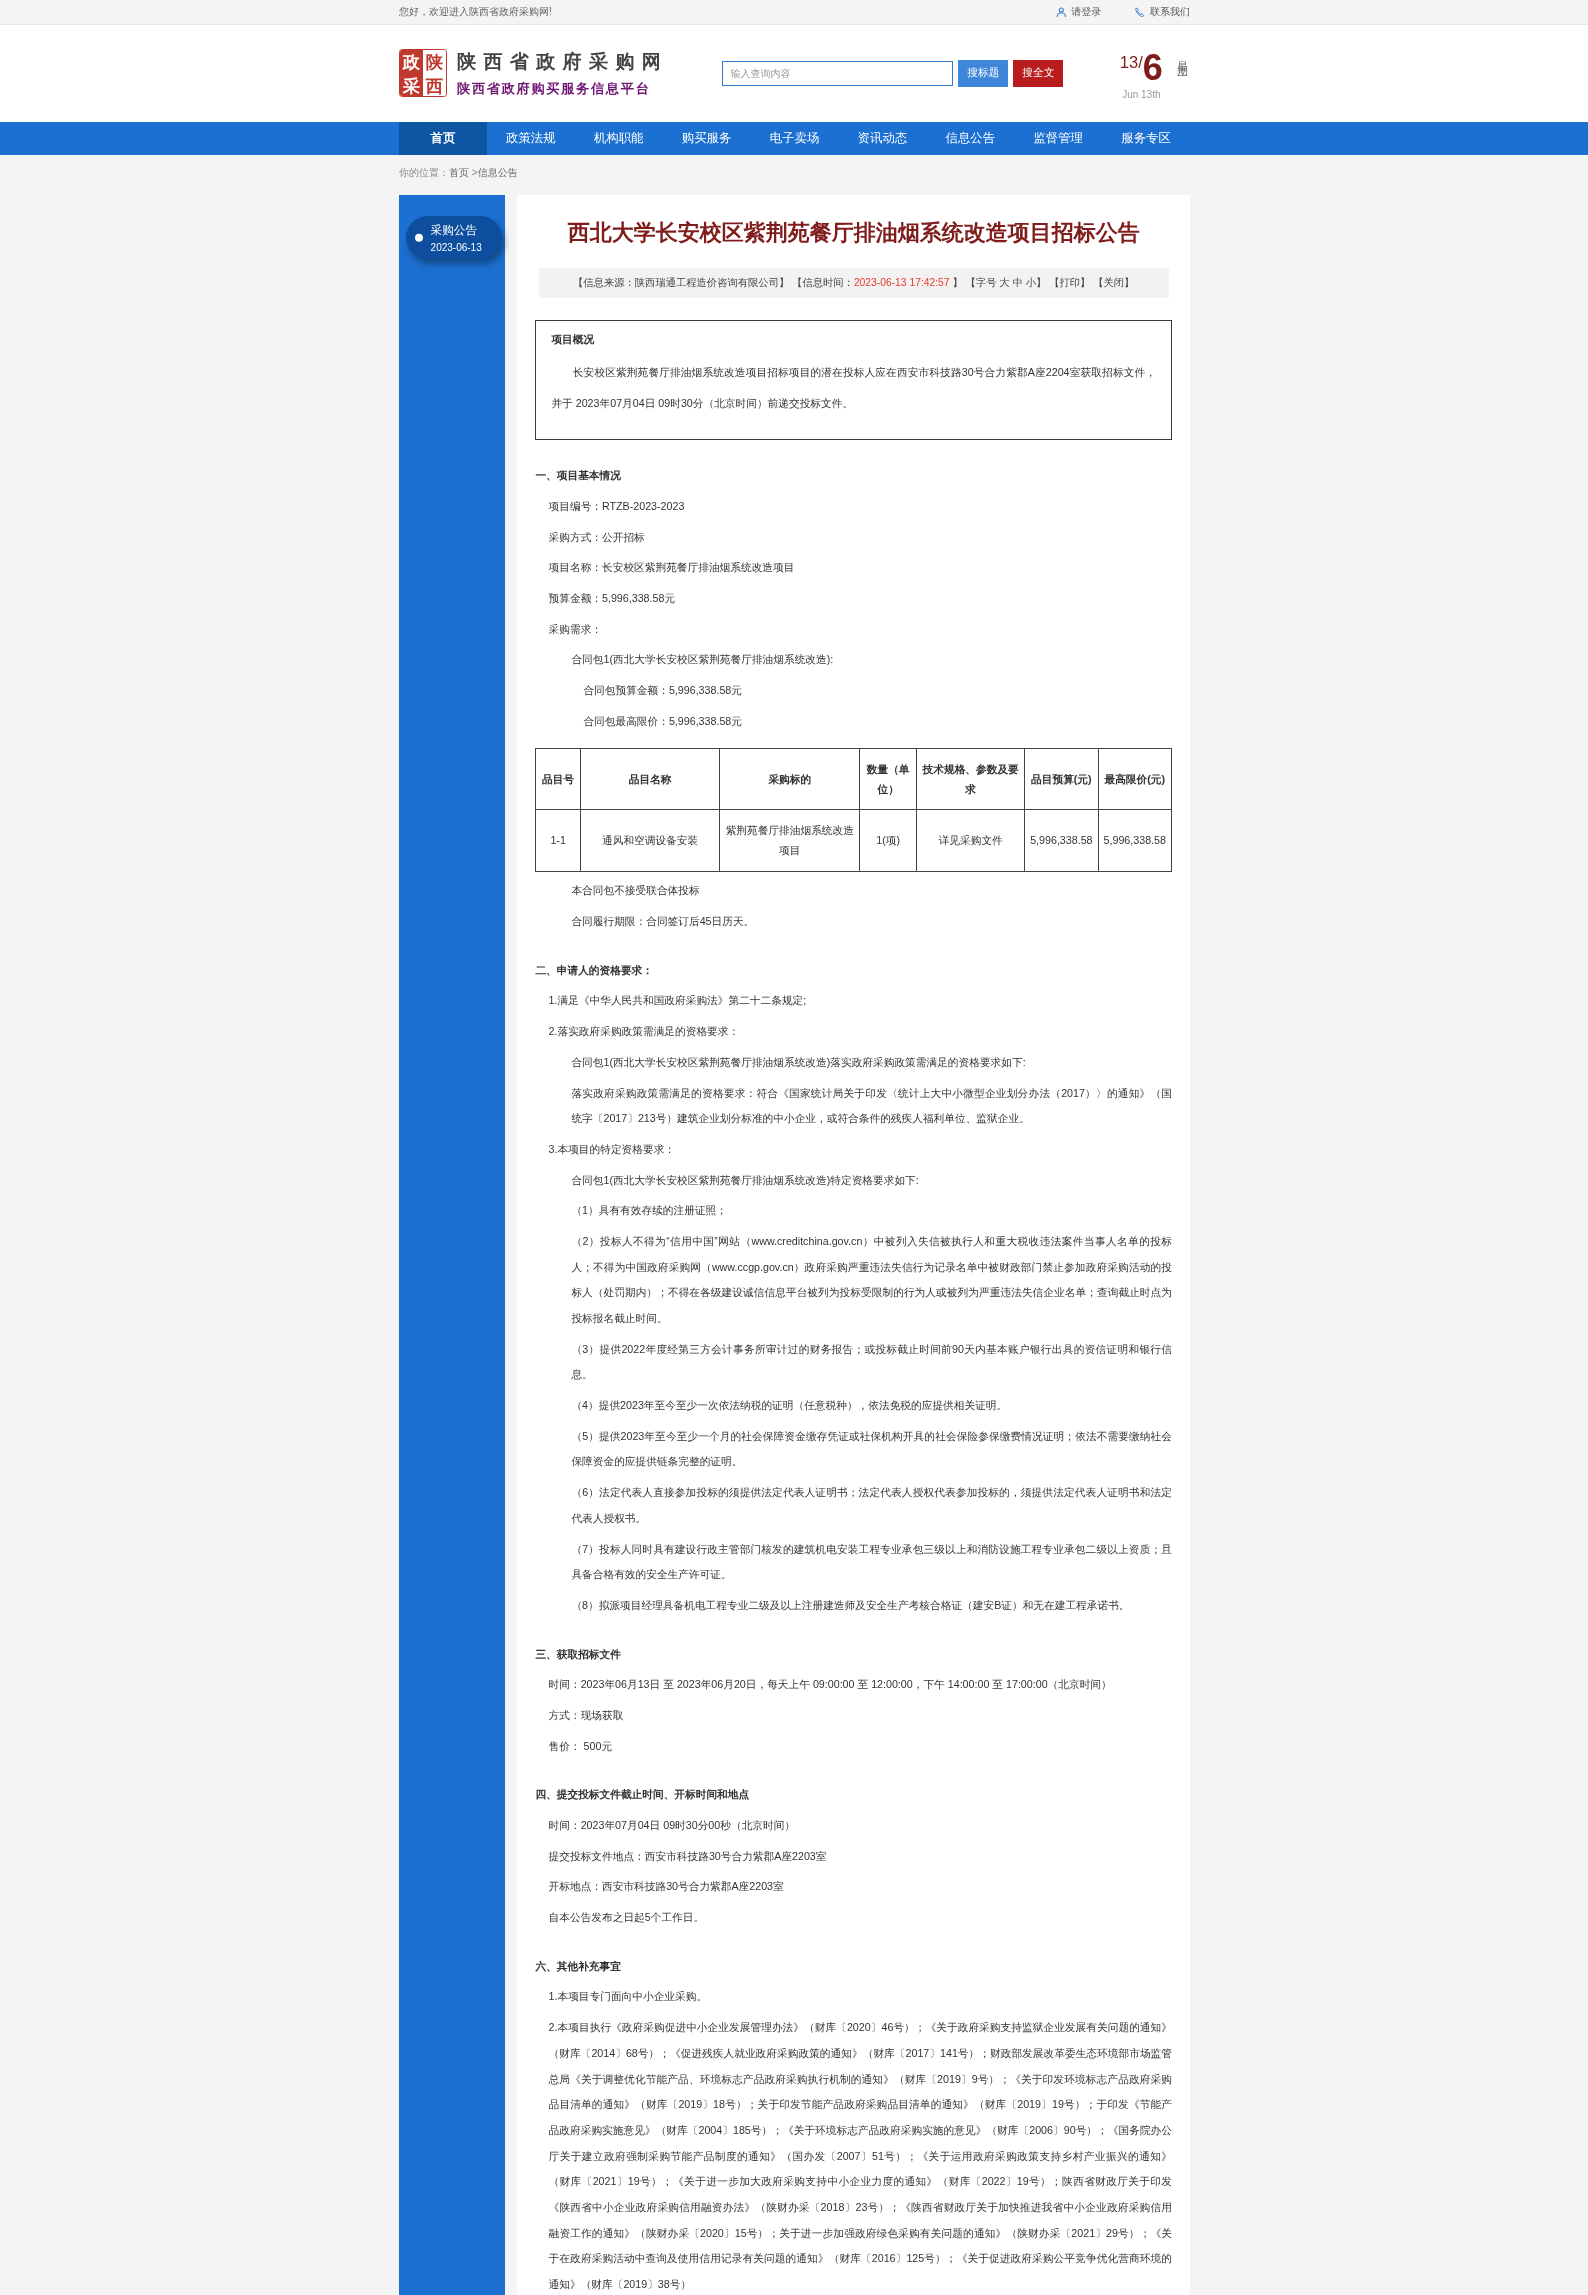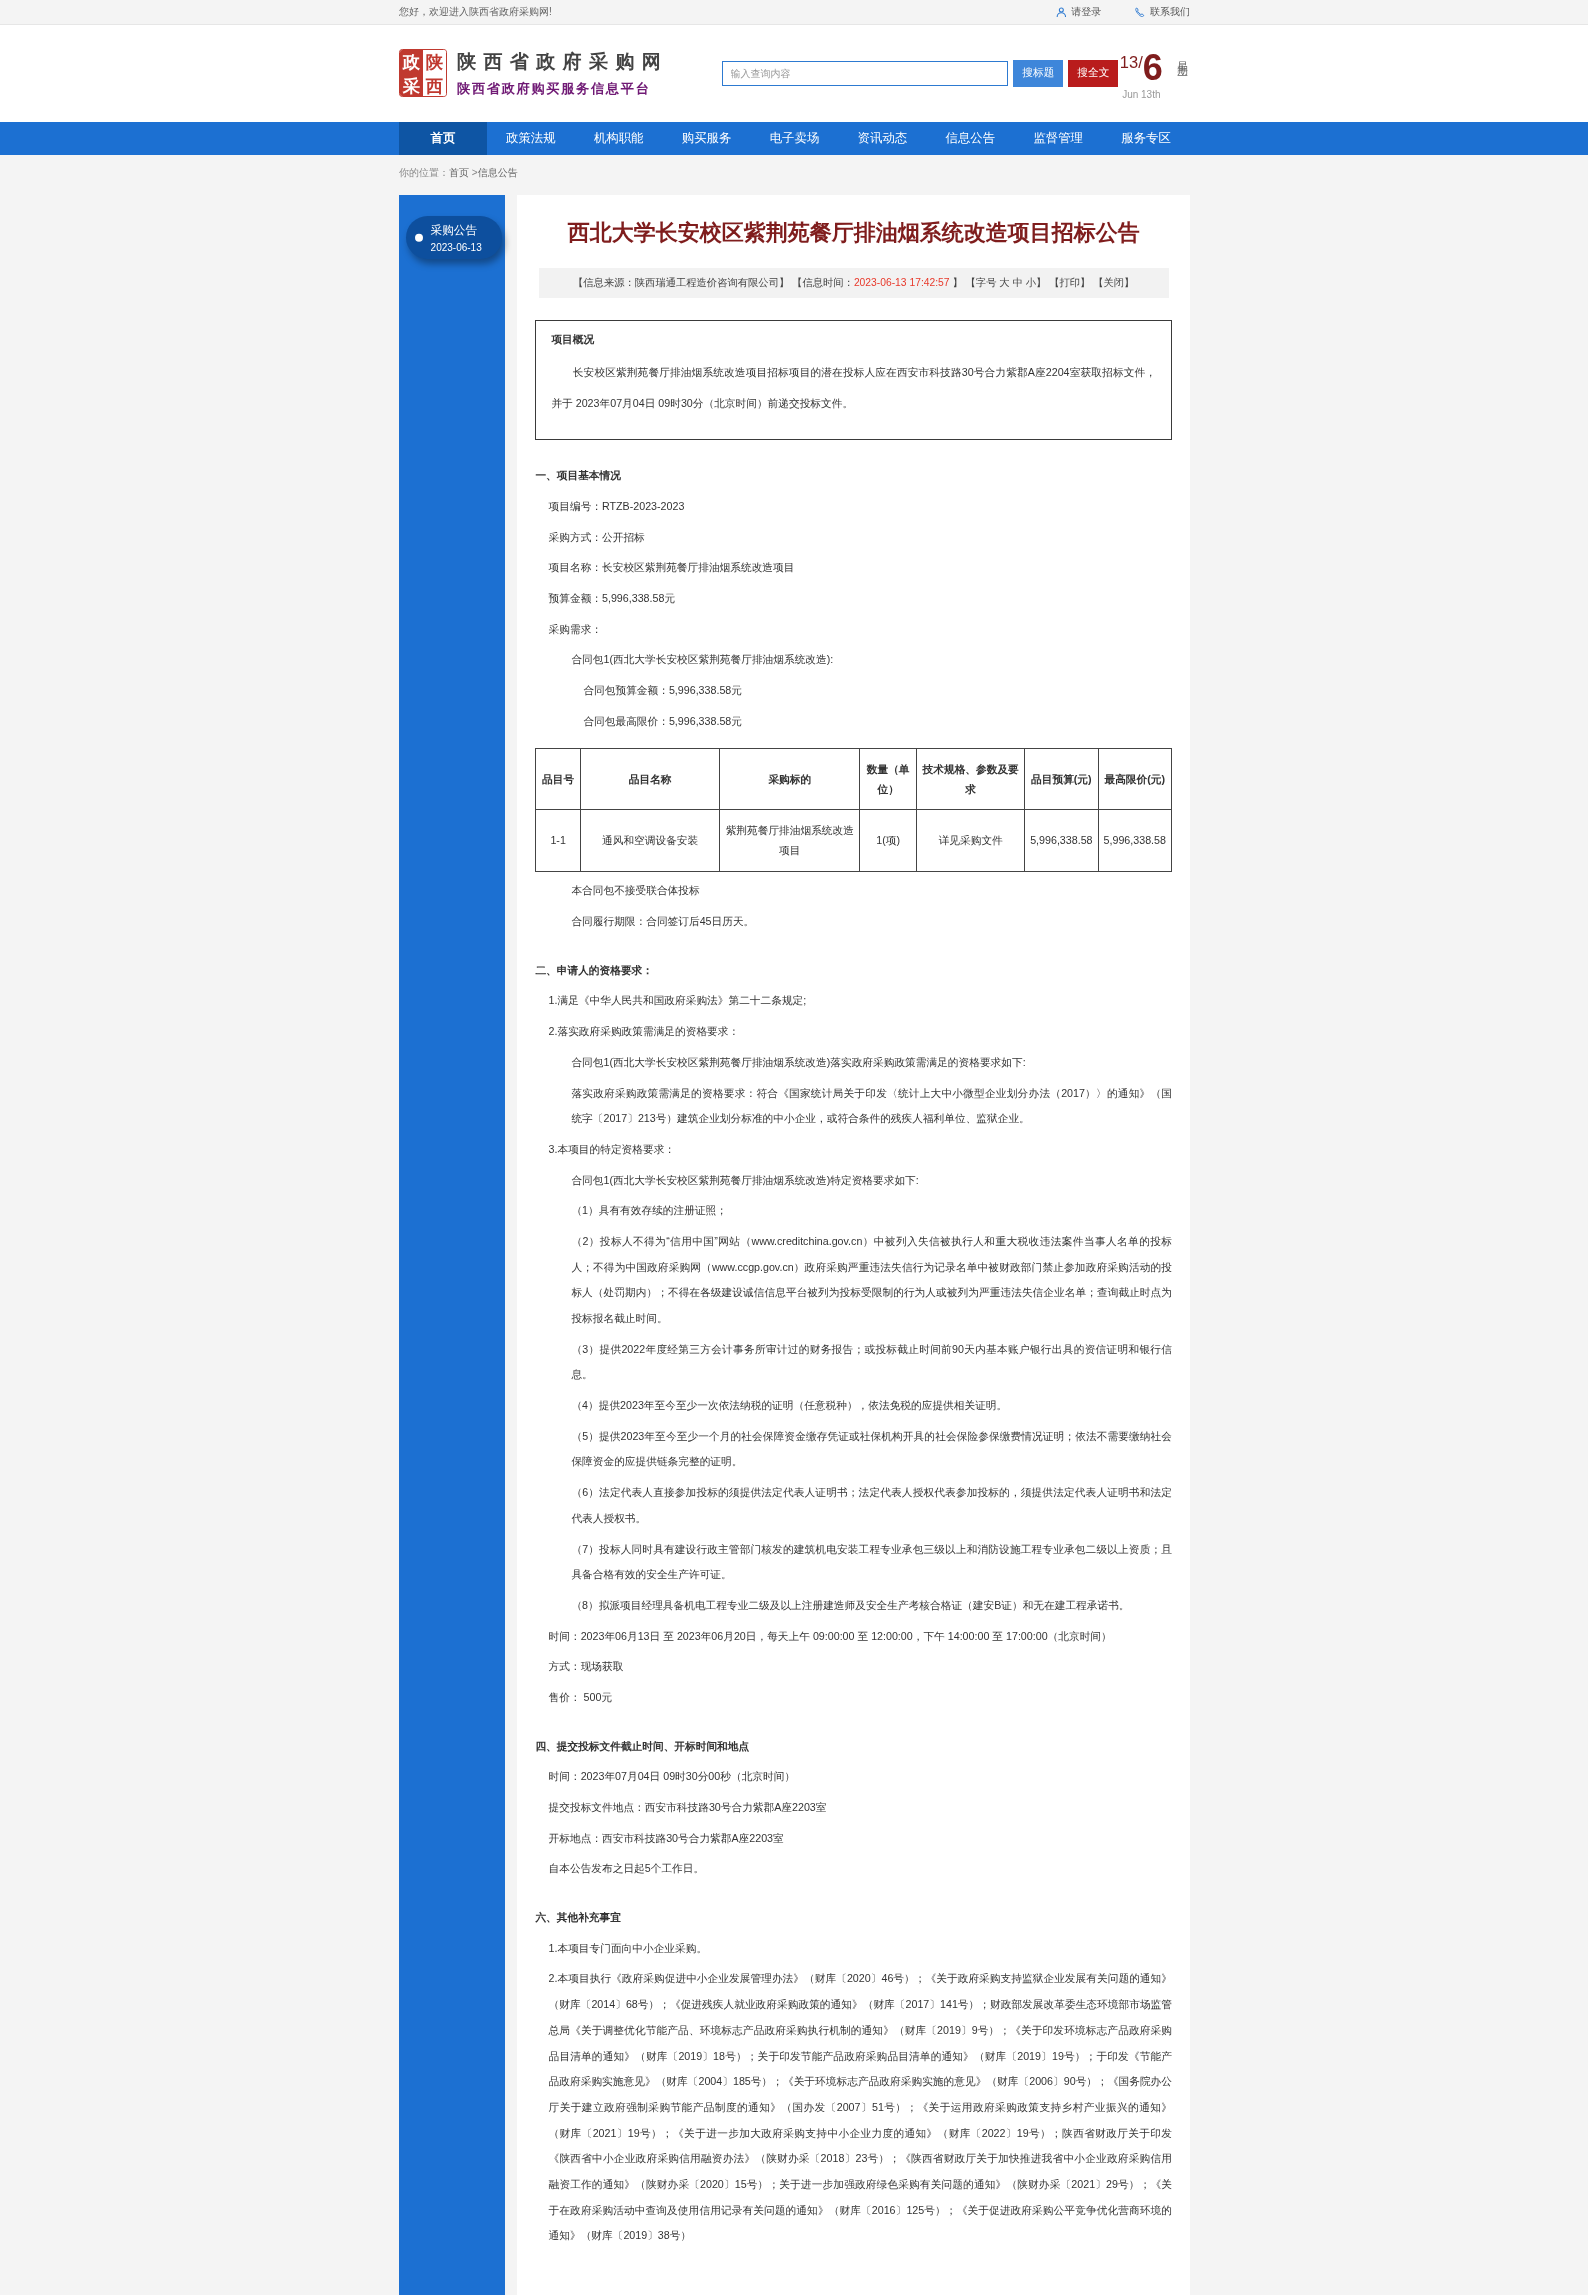--- a/index.html
+++ b/index.html
@@ -20,21 +20,21 @@
   .seal { width:48px; height:48px; border:1.7px solid #c0392f; border-radius:3.3px; overflow:hidden;
           display:grid; grid-template-columns:1fr 1fr; grid-template-rows:1fr 1fr; flex-shrink:0; }
   .seal span { display:flex; align-items:center; justify-content:center; font-weight:bold; font-size:17.3px; }
   .seal .on-red { background:#c0392f; color:#fff; }
   .seal .on-white { background:#fff; color:#c0392f; }
   .site-names { display:flex; flex-direction:column; gap:5.8px; }
   .site-title { font-size:19px; font-weight:bold; color:#434343; letter-spacing:7.4px; }
   .site-subtitle { font-size:13.2px; font-weight:bold; color:#701a75; letter-spacing:1.7px; }
 
   .search { margin-left:54px; display:flex; align-items:center; }
-  .search input { width:286px; height:25px; border:1.7px solid #2d7ad1; padding:0 7.4px; font-size:10px; color:#333; outline:none; }
+  .search input { width:231px; height:25px; border:1.7px solid #2d7ad1; padding:0 7.4px; font-size:10px; color:#333; outline:none; }
   .search input::placeholder { color:#999; }
   .search .btn { height:26.4px; padding:0 9px; color:#fff; font-size:10.7px; border:none; cursor:pointer; margin-left:5px; }
   .btn-title { background:#3e86da; }
   .btn-full  { background:#b91c1c; }
 
   .date-block { margin-left:auto; display:flex; align-items:flex-start; gap:13.2px; padding-top:3.3px; }
   .date-col { text-align:center; }
   .date-nums { color:#7f1d1d; line-height:1; }
   .d-day { font-size:16.5px; vertical-align:11.6px; }
   .d-slash { font-size:16.5px; vertical-align:11.6px; }
@@ -297,20 +297,21 @@
               <p style="padding-left: 36px;">（4）提供2023年至今至少一次依法纳税的证明（任意税种），依法免税的应提供相关证明。</p>
 
               <p style="padding-left: 36px;">（5）提供2023年至今至少一个月的社会保障资金缴存凭证或社保机构开具的社会保险参保缴费情况证明；依法不需要缴纳社会保障资金的应提供链条完整的证明。</p>
 
               <p style="padding-left: 36px;">（6）法定代表人直接参加投标的须提供法定代表人证明书；法定代表人授权代表参加投标的，须提供法定代表人证明书和法定代表人授权书。</p>
 
               <p style="padding-left: 36px;">（7）投标人同时具有建设行政主管部门核发的建筑机电安装工程专业承包三级以上和消防设施工程专业承包二级以上资质；且具备合格有效的安全生产许可证。</p>
 
               <p style="padding-left: 36px;">（8）拟派项目经理具备机电工程专业二级及以上注册建造师及安全生产考核合格证（建安B证）和无在建工程承诺书。</p>
 
+              <p class="sec-h">三、获取招标文件</p>
 
               <p style="padding-left: 13.2px;">时间：2023年06月13日 至 2023年06月20日，每天上午 09:00:00 至 12:00:00，下午 14:00:00 至 17:00:00（北京时间）</p>
 
 
               <p style="padding-left: 13.2px;">方式：现场获取</p>
 
               <p style="padding-left: 13.2px;">售价： 500元</p>
 
               <p class="sec-h">四、提交投标文件截止时间、开标时间和地点</p>
 

